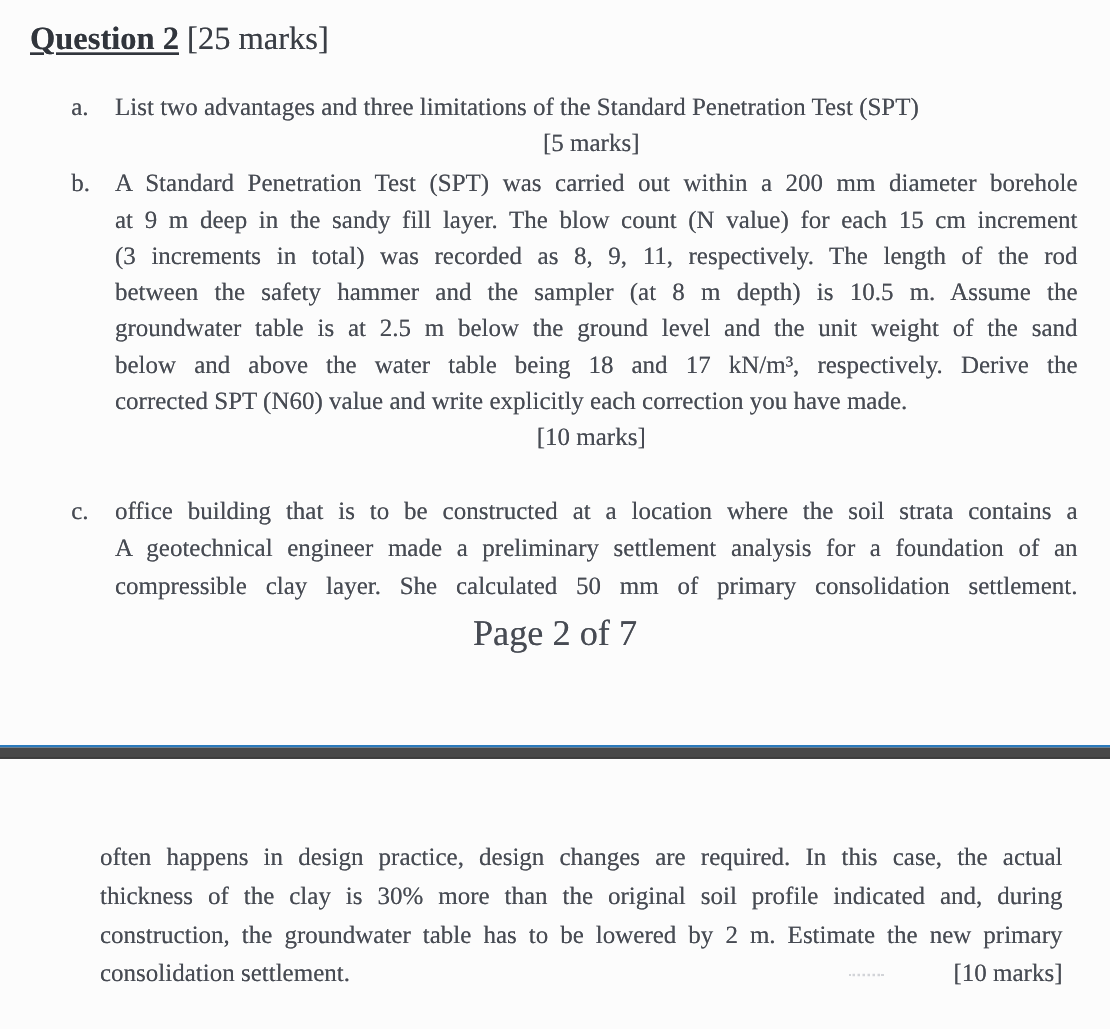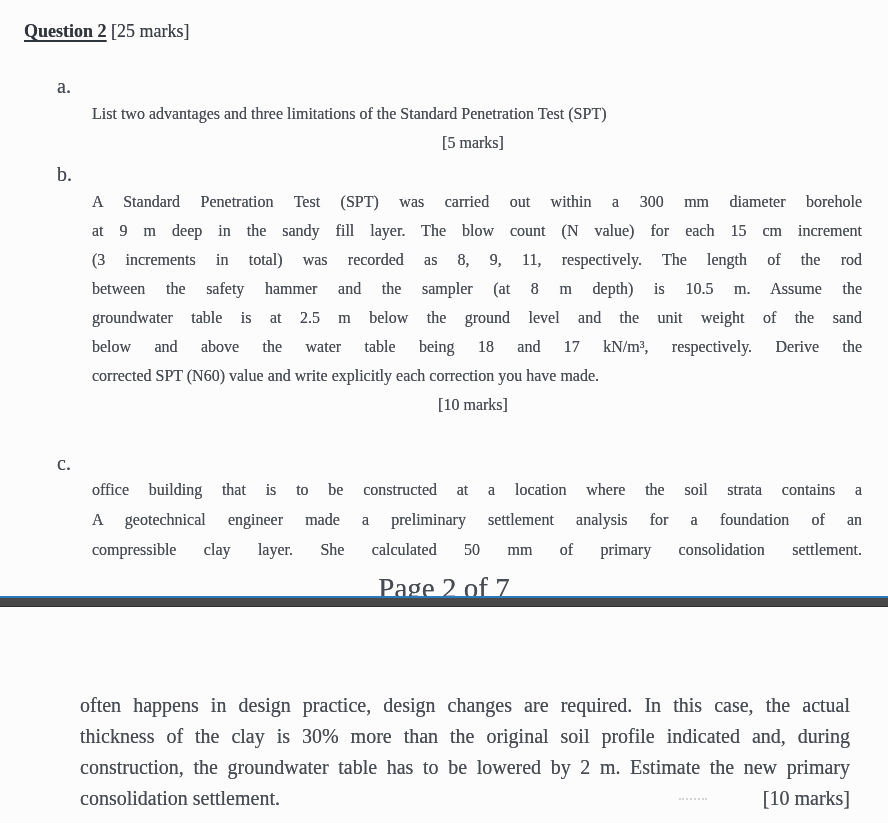--- a/index.html
+++ b/index.html
@@ -15,21 +15,21 @@
     font-family: "Liberation Serif", "DejaVu Serif", serif;
     color: #474b53;
     text-shadow: 0 0 0.5px rgba(71, 75, 83, 0.75);
   }
   .page1 {
     position: absolute;
     top: 0; left: 0; right: 0;
   }
   .q-title {
     margin: 18px 26px 0 24px;
-    font-size: 18px;
+    font-size: 26px;
     line-height: 26px;
     color: #3a3e45;
   }
   .q-title .qnum {
     font-weight: bold;
     text-decoration: underline;
     text-decoration-thickness: 2px;
     text-underline-offset: 3px;
     color: #31353c;
   }
@@ -40,23 +40,22 @@
   }
   .plabel {
     flex: none;
     width: 35px;
     font-size: 20px;
     line-height: 29px;
   }
   .ptext {
     flex: 1;
     min-width: 0;
-    font-size: 16px;
+    font-size: 20px;
     line-height: 29px;
-    margin-top: 27px;
   }
   .part-a { margin-top: 28px; }
   .part-b { margin-top: 3px; }
   .part-c { margin-top: 29px; }
   .part-c .plabel, .part-c .ptext { line-height: 30px; }
   .jl {
     text-align: justify;
     text-align-last: justify;
   }
   .marksline {
@@ -72,21 +71,21 @@
   .page-break {
     position: absolute;
     top: 596px;
     left: 0;
     width: 100%;
   }
   .sep-blue { height: 2px; }
   .sep-dark { height: 8px; border-bottom: 1px solid #303030; }
   .page2 {
     position: absolute;
-    top: 690px;
+    top: 671px;
     left: 80px;
     width: 770px;
     font-size: 20px;
     line-height: 31px;
   }
   .p2-lastline {
     display: flex;
     justify-content: space-between;
     align-items: flex-start;
   }
@@ -113,21 +112,21 @@
     <div class="plabel">a.</div>
     <div class="ptext">
       <div>List two advantages and three limitations of the Standard Penetration Test (SPT)</div>
       <div class="marksline">[5 marks]</div>
     </div>
   </div>
 
   <div class="part part-b">
     <div class="plabel">b.</div>
     <div class="ptext">
-      <div class="jl">A Standard Penetration Test (SPT) was carried out within a 300 mm diameter borehole</div>
+      <div class="jl">A Standard Penetration Test (SPT) was carried out within a 200 mm diameter borehole</div>
       <div class="jl">at 9 m deep in the sandy fill layer. The blow count (N value) for each 15 cm increment</div>
       <div class="jl">(3 increments in total) was recorded as 8, 9, 11, respectively. The length of the rod</div>
       <div class="jl">between the safety hammer and the sampler (at 8 m depth) is 10.5 m. Assume the</div>
       <div class="jl">groundwater table is at 2.5 m below the ground level and the unit weight of the sand</div>
       <div class="jl">below and above the water table being 18 and 17 kN/m³, respectively. Derive the</div>
       <div>corrected SPT (N60) value and write explicitly each correction you have made.</div>
       <div class="marksline">[10 marks]</div>
     </div>
   </div>
 

